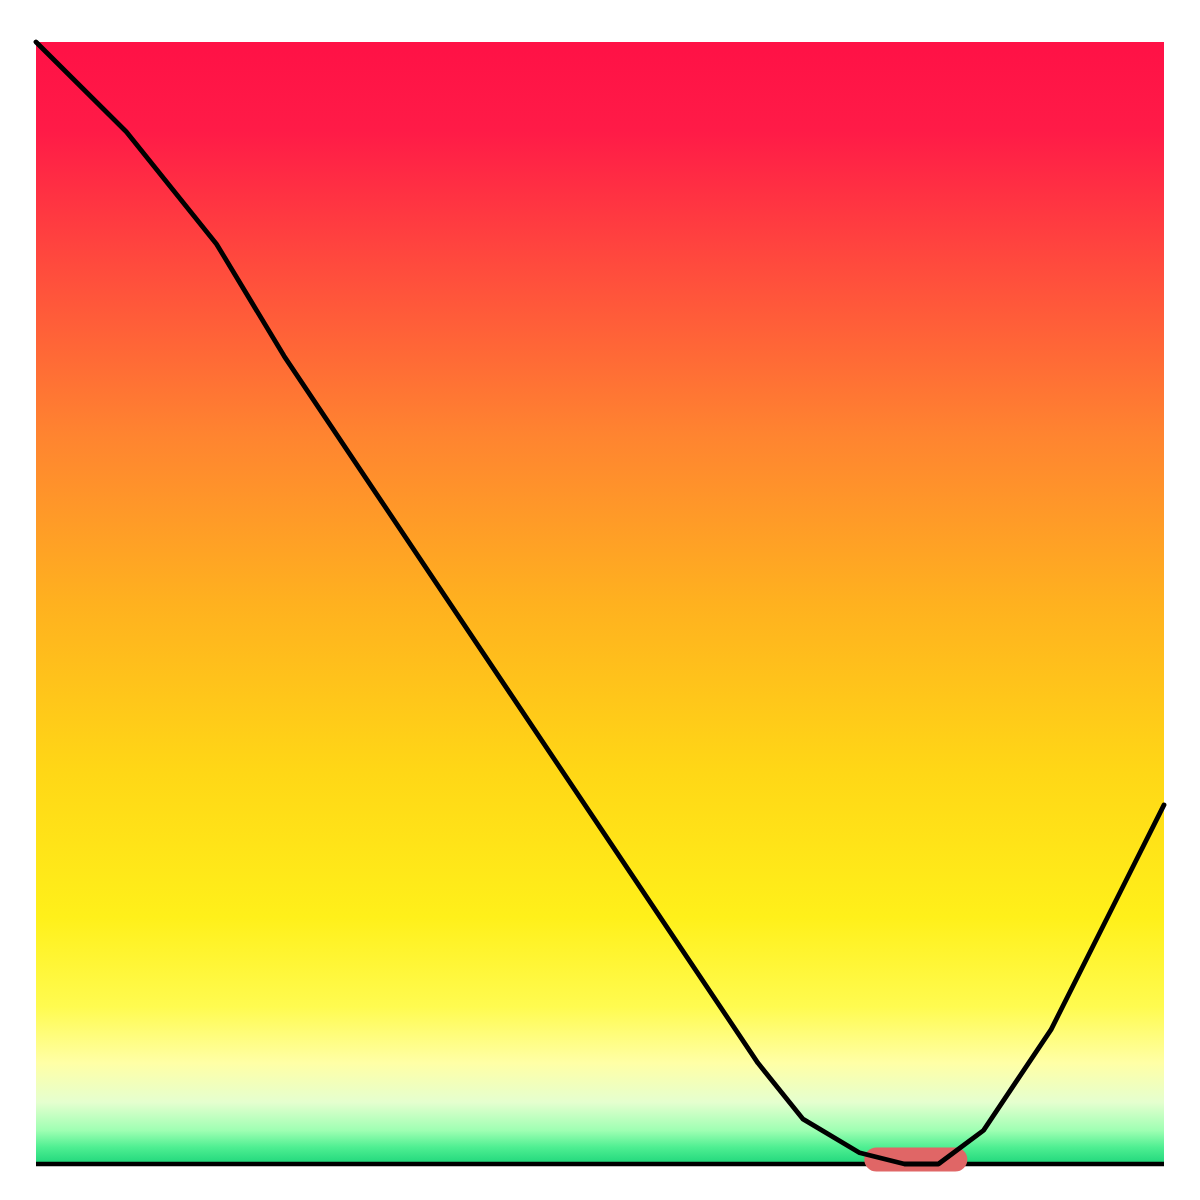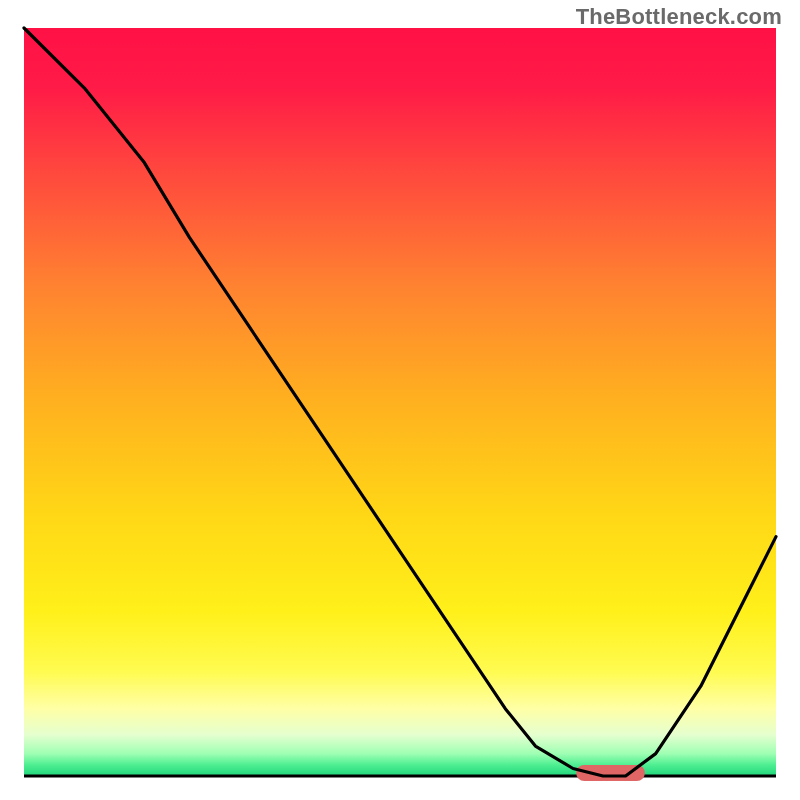--- a/index.html
+++ b/index.html
@@ -32,21 +32,20 @@
     left: 0;
     width: 800px;
     height: 800px;
   }
 </style>
 </head>
 <body>
 
 <div class="chart-container">
 
-  <div class="watermark">TheBottleneck.com</div>
 
   <svg class="plot" viewBox="0 0 800 800">
     <defs>
       <linearGradient id="bg-grad" x1="0" y1="0" x2="0" y2="1">
           <stop offset="0.00%" stop-color="#ff1146"></stop>
           <stop offset="8.00%" stop-color="#ff1b47"></stop>
           <stop offset="20.00%" stop-color="#ff4b3d"></stop>
           <stop offset="35.00%" stop-color="#ff8430"></stop>
           <stop offset="50.00%" stop-color="#ffb11f"></stop>
           <stop offset="65.00%" stop-color="#ffd716"></stop>

